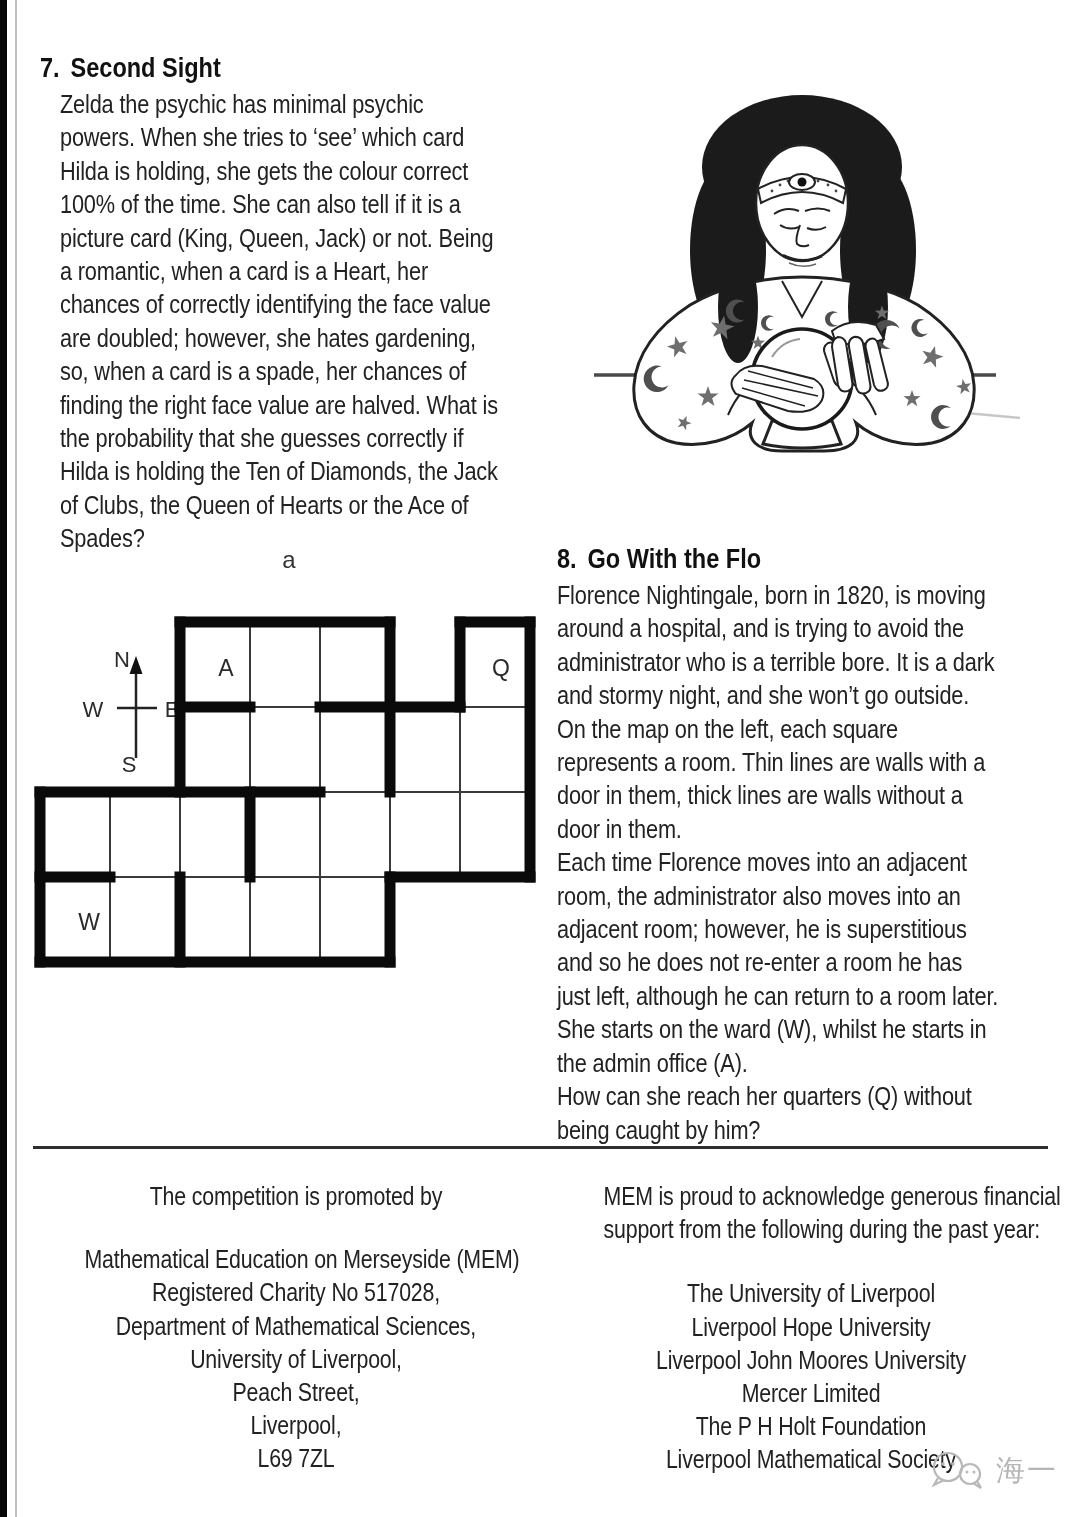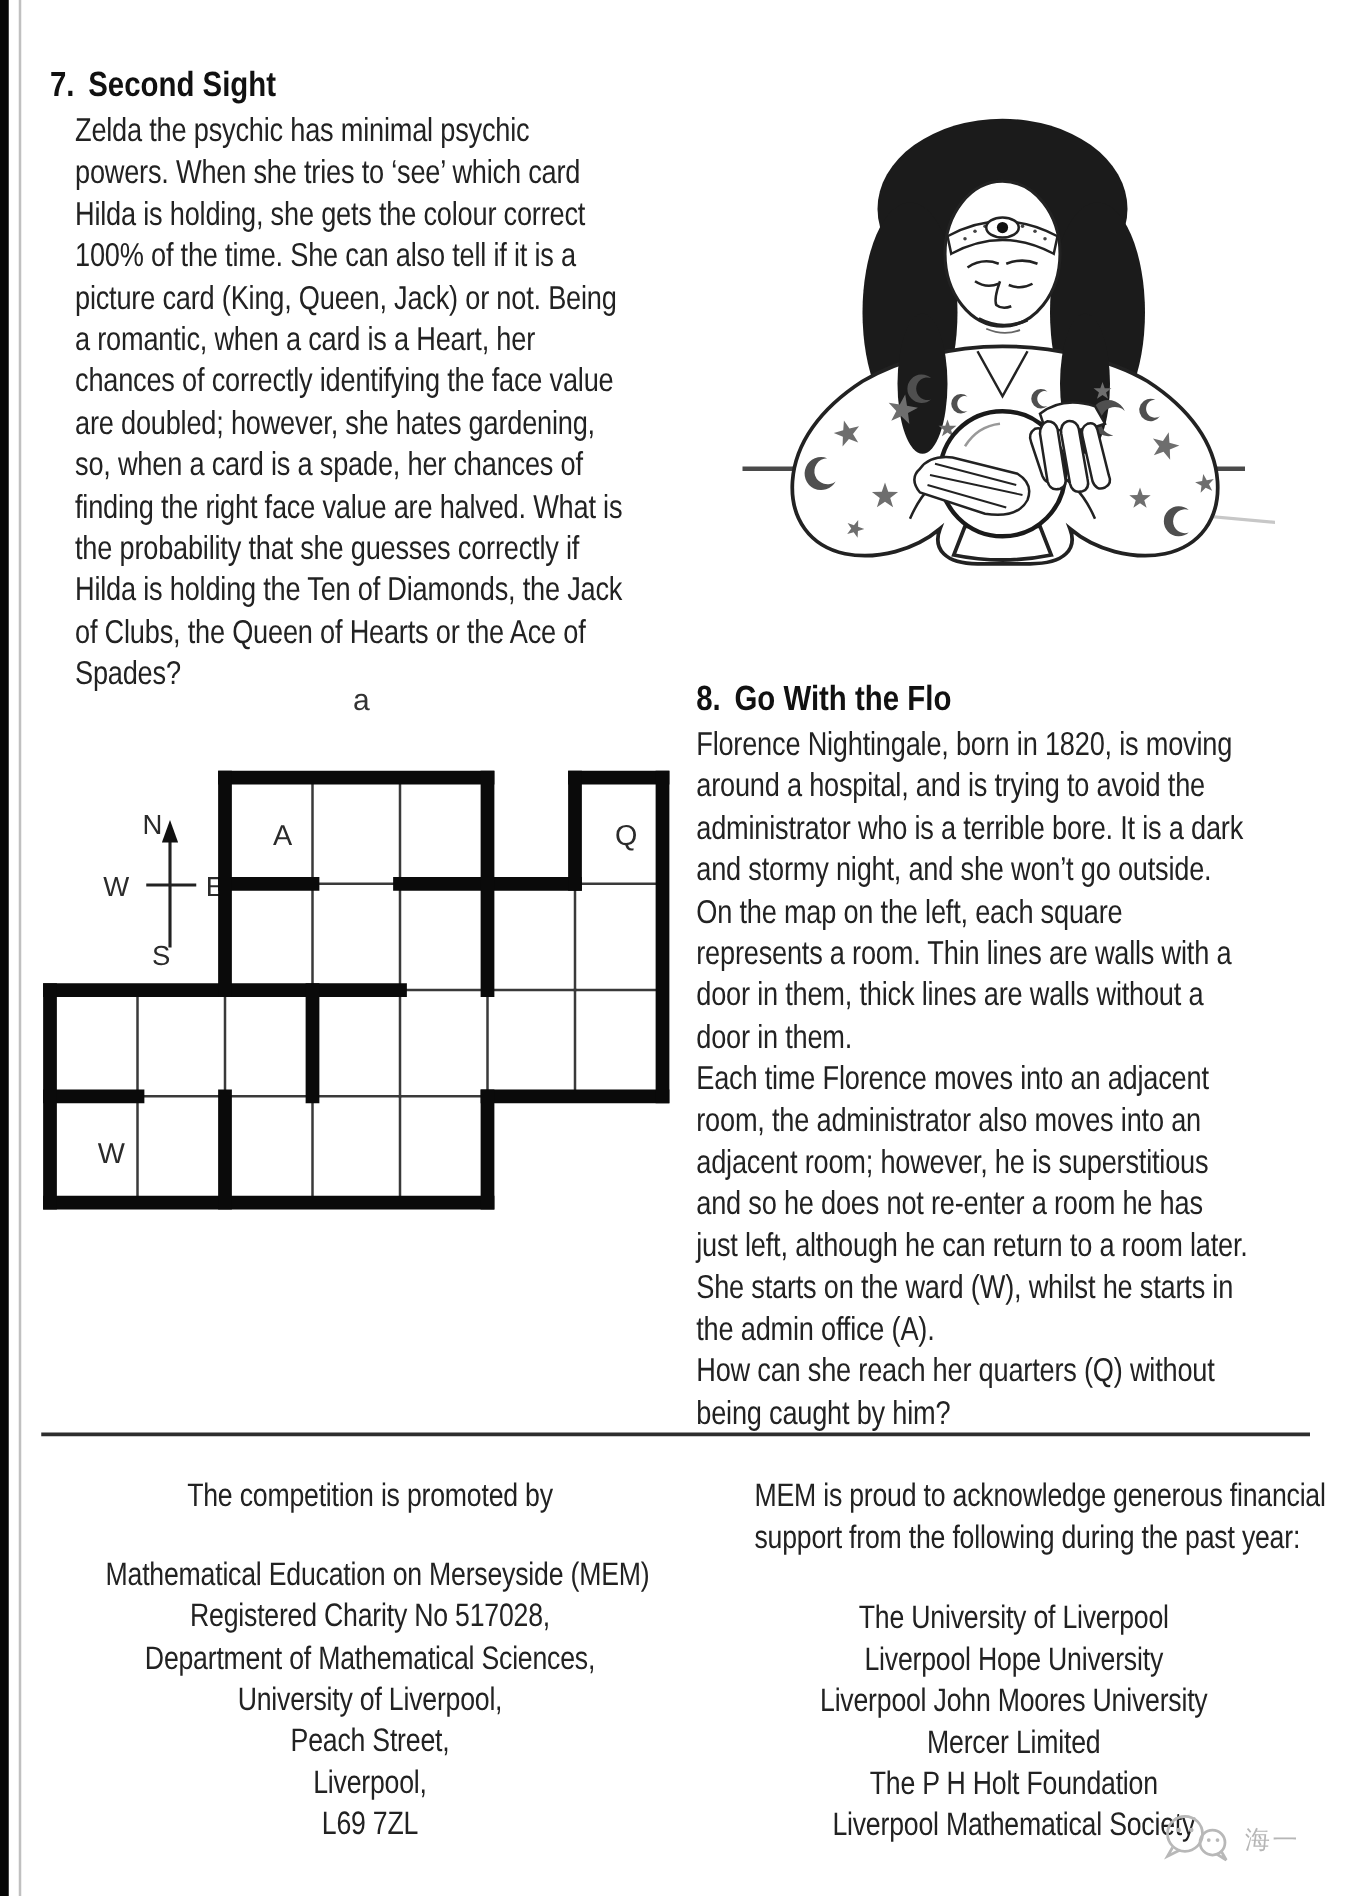--- a/index.html
+++ b/index.html
@@ -21,21 +21,21 @@
   .footcol .tline{font-size:26px;line-height:33.2px;white-space:nowrap;letter-spacing:-0.2px;color:#222;}
   .footgap{height:30px;}
 
   #divider{left:33px;top:1146px;width:1015px;height:2.5px;background:#2e2e2e;}
 
   .maplabel{font-size:23px;fill:#2b2b2b;font-family:"Liberation Sans",sans-serif;}
   .compassletter{font-size:22px;fill:#2b2b2b;font-family:"Liberation Sans",sans-serif;}
   .mapcaption{font-size:24px;fill:#333;font-family:"Liberation Sans",sans-serif;}
 
   #watermark{left:926px;top:1450px;display:flex;align-items:center;gap:6px;color:#b6b6b6;}
-  #watermark .wm-text{font-size:20px;letter-spacing:2px;font-family:"DejaVu Sans",sans-serif;}
+  #watermark .wm-text{font-size:29px;letter-spacing:2px;font-family:"DejaVu Sans",sans-serif;}
 </style>
 </head>
 <body>
 
 <div id="left-black-bar" class="abs"></div>
 <div id="left-gray-line" class="abs"></div>
 
 <div class="abs heading" style="left:40px;top:52px;">
   <span>7.</span>
   <span>Second Sight</span>

